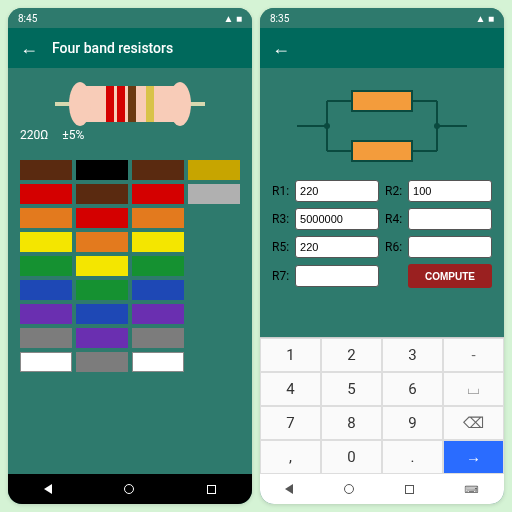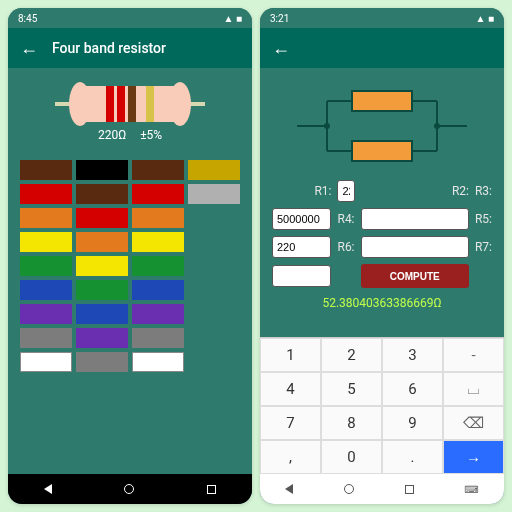--- a/index.html
+++ b/index.html
@@ -39,31 +39,31 @@
   }
   .lead { flex:1; height:4px; background:#d8d8b0; }
   .body {
     width: 110px; height: 36px; background:#f8ccb8;
     border-radius: 10px; position:relative;
     display:flex; align-items:center; justify-content:center; gap:3px;
   }
   .bulge { position:absolute; width:22px; height:44px; background:#f8ccb8; border-radius:50%; top:-4px; }
   .bulge.l { left:-6px; } .bulge.r { right:-6px; }
   .band { width:8px; height:36px; z-index:1; }
-  .reading { text-align:center; color:#fff; font-size:12px; margin-top:6px; display:flex; justify-content:center; gap:14px;}
+  .reading { text-align:center; color:#fff; font-size:12px; margin-top:6px; display:flex; gap:14px;}
   .grid {
     margin-top:18px; display:grid;
     grid-template-columns: repeat(4, 1fr); gap:4px;
   }
   .sw { height:20px; }
   
   .diagram { display:flex; justify-content:center; margin:8px 0 14px; }
   .diagram svg { width:170px; height:80px; }
   .inputs { display:grid; grid-template-columns: auto 1fr auto 1fr; gap:6px 6px; align-items:center; }
-  .inputs label { color:#e5e5e5; font-size:12px; text-align:right; }
+  .inputs label { color:#000000; font-size:12px; text-align:right; }
   .inputs input {
     width:100%; height:22px; border:1px solid #555; border-radius:3px;
     background:#fff; font-size:11px; padding:0 4px;
   }
   .compute {
     background:#9a2020; color:#fff; border:none; border-radius:3px;
     font-size:10px; font-weight:600; height:24px; padding:0 8px;
   }
   .result { color:#c3ff4a; font-size:12px; text-align:center; margin-top:8px; }
   .keypad {
@@ -91,21 +91,21 @@
 </head>
 <body>
 
 <div class="phone">
   <div class="status">
     <span>8:45</span>
     <span class="right">▲ ■</span>
   </div>
   <div class="appbar">
     <span class="back">←</span>
-    <span>Four band resistor</span>
+    <span>Four band resistors</span>
   </div>
   <div class="content">
     <div class="resistor-wrap">
       <div class="resistor">
         <div class="lead"></div>
         <div class="body">
           <div class="bulge l"></div>
           <div class="band" id="b0" style="background: rgb(212, 0, 0);"></div>
           <div class="band" id="b1" style="background: rgb(212, 0, 0);"></div>
           <div class="band" id="b2" style="background: rgb(107, 58, 18);"></div>
@@ -161,21 +161,21 @@
   </div>
   <div class="navbar">
     <span class="tri"></span>
     <span class="circ"></span>
     <span class="sq"></span>
   </div>
 </div>
 
 <div class="phone">
   <div class="status">
-    <span>3:21</span>
+    <span>8:35</span>
     <span class="right">▲ ■</span>
   </div>
   <div class="appbar">
     <span class="back">←</span>
   </div>
   <div class="content">
     <div class="diagram">
       <svg viewBox="0 0 170 80">
         <line x1="0" y1="40" x2="30" y2="40" stroke="#0a4a3f" stroke-width="2"></line>
         <line x1="140" y1="40" x2="170" y2="40" stroke="#0a4a3f" stroke-width="2"></line>
@@ -188,34 +188,34 @@
         <rect x="55" y="5" width="60" height="20" fill="#f39c3c" stroke="#0a4a3f" stroke-width="2"></rect>
         <rect x="55" y="55" width="60" height="20" fill="#f39c3c" stroke="#0a4a3f" stroke-width="2"></rect>
         <circle cx="30" cy="40" r="3" fill="#0a4a3f"></circle>
         <circle cx="140" cy="40" r="3" fill="#0a4a3f"></circle>
       </svg>
     </div>
     <div class="inputs">
       <label>R1:</label>
       <input value="220" style="">
       <label>R2:</label>
+      <input value="100" style="">
       <label>R3:</label>
       <input value="5000000" style="">
       <label>R4:</label>
       <input value="" style="">
       <label>R5:</label>
       <input value="220" style="">
       <label>R6:</label>
       <input value="" style="">
       <label>R7:</label>
       <input value="" style="">
       <span></span>
       <button class="compute">COMPUTE</button>
     </div>
-    <div class="result">52.38040363386669Ω</div>
   </div>
   <div class="keypad" id="keypad">
       <div class="key">1</div>
       <div class="key">2</div>
       <div class="key">3</div>
       <div class="key fn">-</div>
       <div class="key">4</div>
       <div class="key">5</div>
       <div class="key">6</div>
       <div class="key fn">⌴</div>

